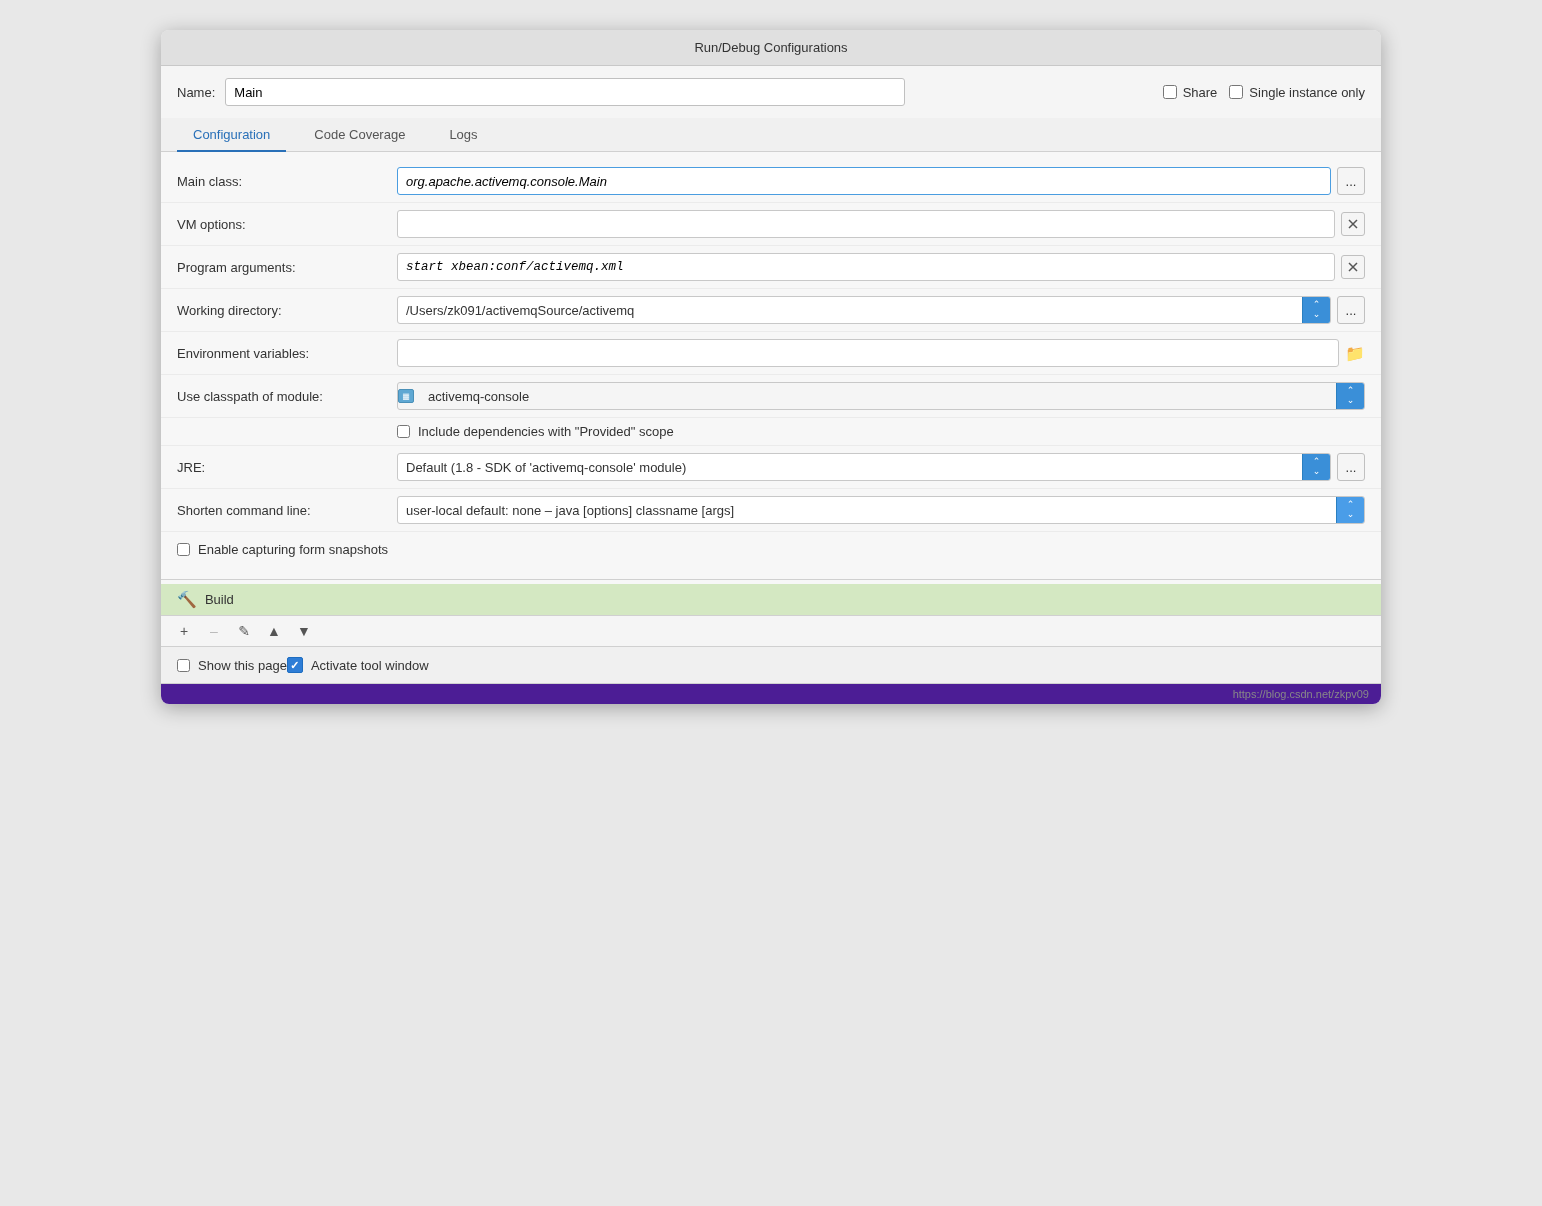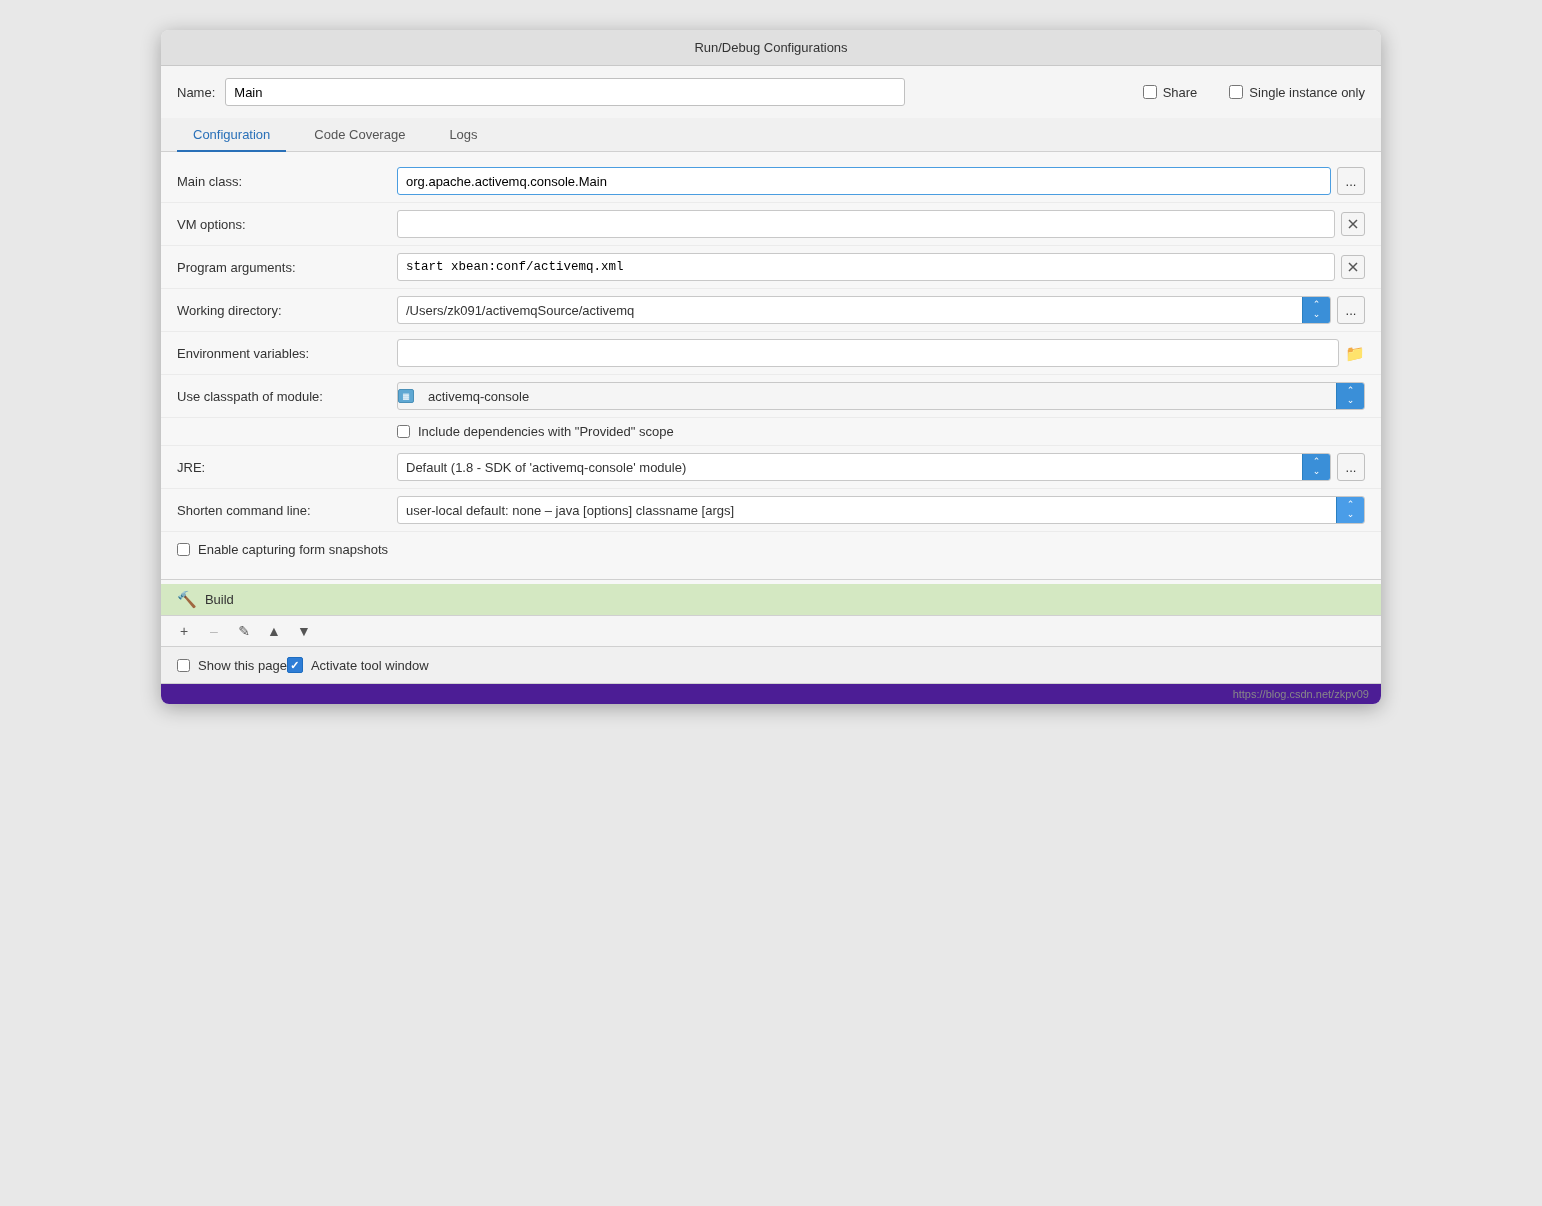--- a/index.html
+++ b/index.html
@@ -53,21 +53,21 @@
       padding: 0 8px;
       font-size: 13px;
       background: #fff;
       outline: none;
     }
 
     .header-right {
       margin-left: auto;
       display: flex;
       align-items: center;
-      gap: 32px;
+      gap: 12px;
     }
 
     .checkbox-group {
       display: flex;
       align-items: center;
       gap: 6px;
       font-size: 13px;
       color: #333;
     }
 
@@ -136,20 +136,21 @@
 
     .text-input {
       flex: 1;
       height: 28px;
       border: 1.5px solid #4a9de0;
       border-radius: 3px;
       padding: 4px 8px;
       font-size: 13px;
       background: #fff;
       outline: none;
+      font-style: italic;
     }
 
     .text-input.normal {
       border: 1px solid #c8c8c8;
     }
 
     .text-input.mono {
       font-family: "Courier New", Courier, monospace;
       font-size: 12.5px;
     }

